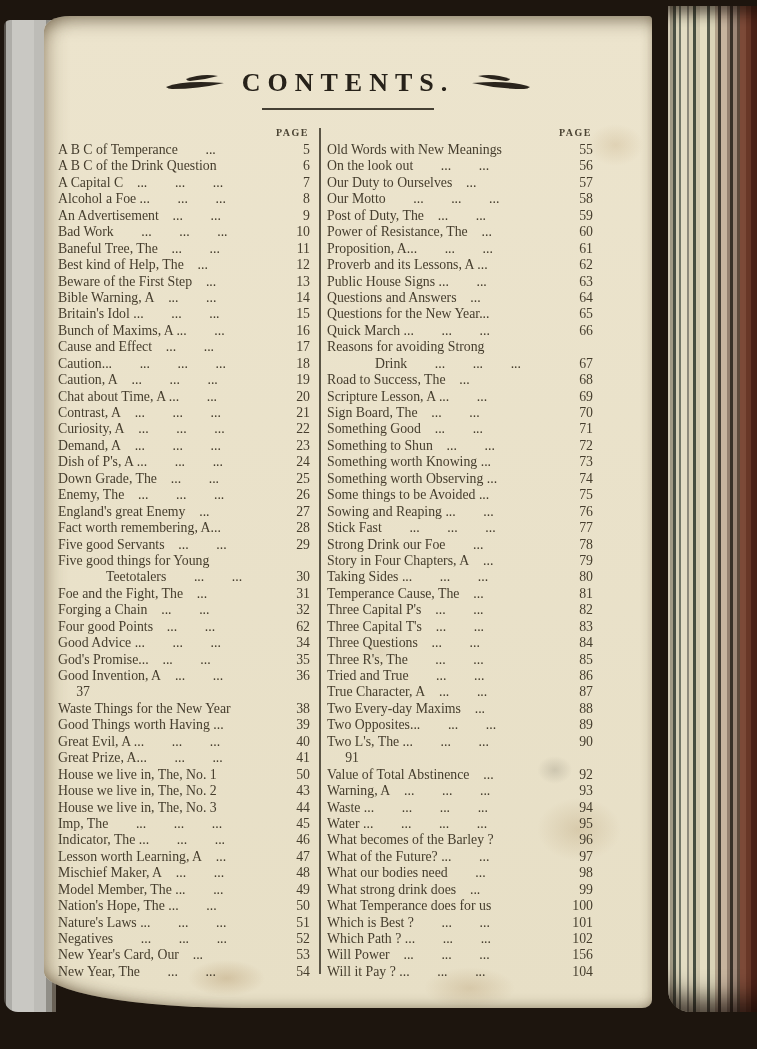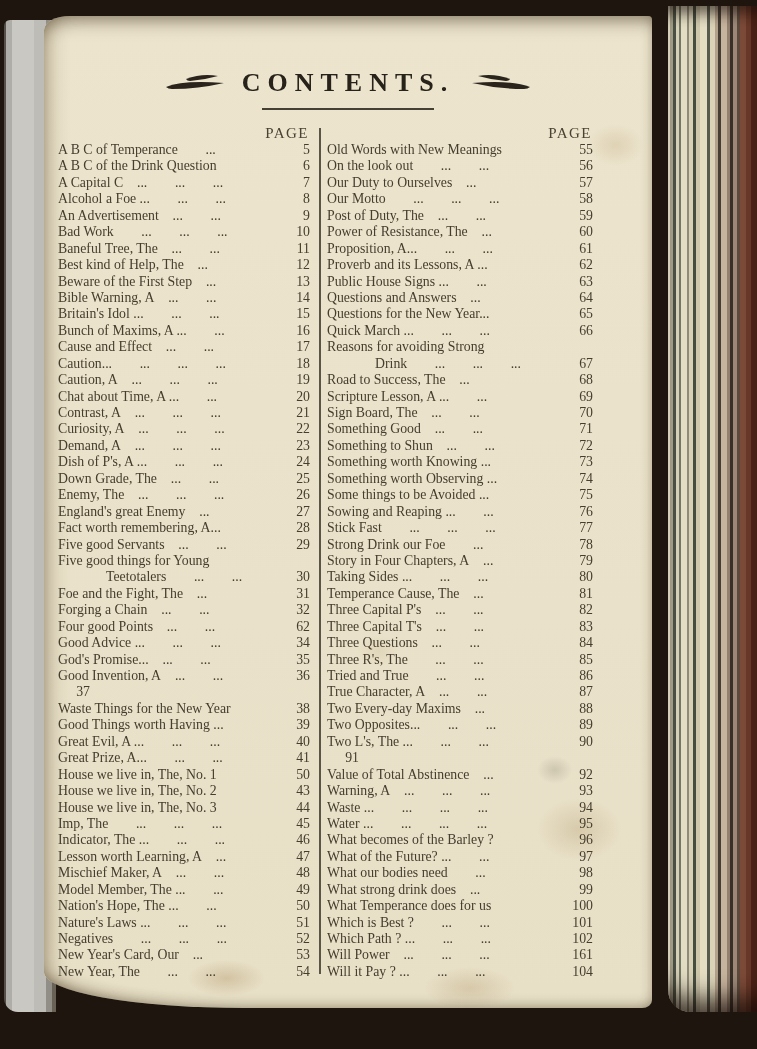--- a/index.html
+++ b/index.html
@@ -55,21 +55,21 @@
     width:172px;height:2px;background:#454034;margin:10px auto 0 auto;
   }
   .columns{
     display:flex;padding:16px 0 0 14px;
   }
   .col{font-size:13.8px;}
   .col-left{width:252px;}
   .col-right{width:266px;}
   .col-divider{width:2px;background:#5b5546;margin:2px 6px 6px 9px;}
   .page-label{
-    text-align:right;font-size:15px;font-weight:normal;letter-spacing:1.5px;
+    text-align:right;font-size:10px;font-weight:bold;letter-spacing:1.5px;
     color:#4a4333;height:16px;line-height:14px;padding-right:1px;
   }
   .row{
     display:flex;align-items:baseline;height:16.45px;line-height:16.45px;
     white-space:nowrap;
   }
   .row .t{flex:1;overflow:hidden;}
   .row .p{width:32px;text-align:right;}
   .row.indent .t{padding-left:48px;}
 </style>
@@ -499,21 +499,21 @@
           <div class="row">
             <span class="t">Which is Best ?  ...  ...</span>
             <span class="p">101</span>
           </div>
           <div class="row">
             <span class="t">Which Path ? ...  ...  ...</span>
             <span class="p">102</span>
           </div>
           <div class="row">
             <span class="t">Will Power ...  ...  ...</span>
-            <span class="p">161</span>
+            <span class="p">156</span>
           </div>
           <div class="row">
             <span class="t">Will it Pay ? ...  ...  ...</span>
             <span class="p">104</span>
           </div>
         </div>
     </div>
   </div>
 </div>
 

